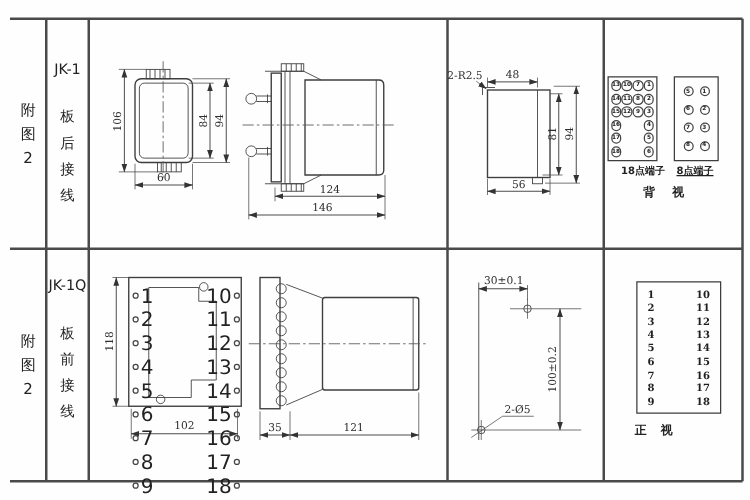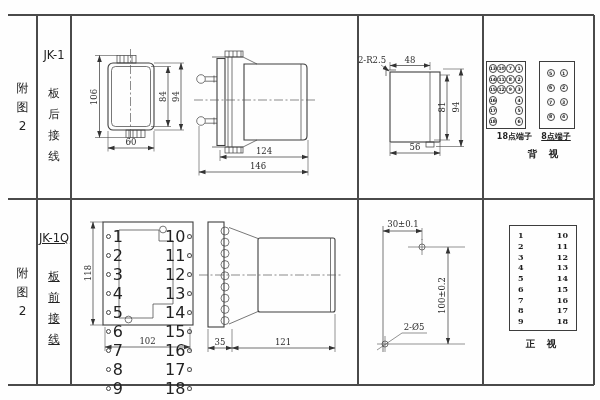--- a/index.html
+++ b/index.html
@@ -195,21 +195,21 @@
       </div>
   </div>
 
   <div class="abs vcell" style="left:8px;top:199px;width:29px;height:186px;">
     <div class="vtext idx">
         <div>附</div>
         <div>图</div>
         <div>2</div>
       </div>
   </div>
-  <div class="abs vcell" style="left:37px;top:211px;width:34px;height:158px;text-decoration:underline;">
+  <div class="abs vcell" style="left:37px;top:201px;width:34px;height:158px;">
     <span class="model">JK-1Q</span>
     <div class="vtext wiring">
         <div>板</div>
         <div>前</div>
         <div>接</div>
         <div>线</div>
       </div>
   </div>
 
   <div id="g18" class="abs tgrid" style="left:486px;top:61px;width:40px;height:68px;grid-template-columns:repeat(4,1fr);padding:1.5px;">
@@ -243,21 +243,21 @@
       <div class="tc">1</div>
       <div class="tc">6</div>
       <div class="tc">2</div>
       <div class="tc">7</div>
       <div class="tc">3</div>
       <div class="tc">8</div>
       <div class="tc">4</div>
     </div>
   <div class="tlabel" style="left:480px;top:131px;width:52px;text-align:right;">18点端子</div>
   <div class="tlabel" style="left:533px;top:131px;width:46px;text-decoration:underline;">8点端子</div>
-  <div class="viewlabel" style="left:514px;top:148px;width:62px;">背 视</div>
+  <div class="viewlabel" style="left:502px;top:148px;width:62px;font-family:Liberation Mono, monospace;">背 视</div>
 
   <div class="abs termcol" style="left:106px;top:227px;height:95px;">
       <div class="trow L">
         <i class="dot"></i>
         <span>1</span>
       </div>
       <div class="trow L">
         <i class="dot"></i>
         <span>2</span>
       </div>
@@ -346,15 +346,15 @@
         <div>11</div>
         <div>12</div>
         <div>13</div>
         <div>14</div>
         <div>15</div>
         <div>16</div>
         <div>17</div>
         <div>18</div>
       </div>
   </div>
-  <div class="viewlabel" style="left:509px;top:338px;width:68px;text-align:center;">正 视</div>
+  <div class="viewlabel" style="left:491px;top:338px;width:68px;text-align:center;">正 视</div>
 
 </div>
 
 </body></html>

